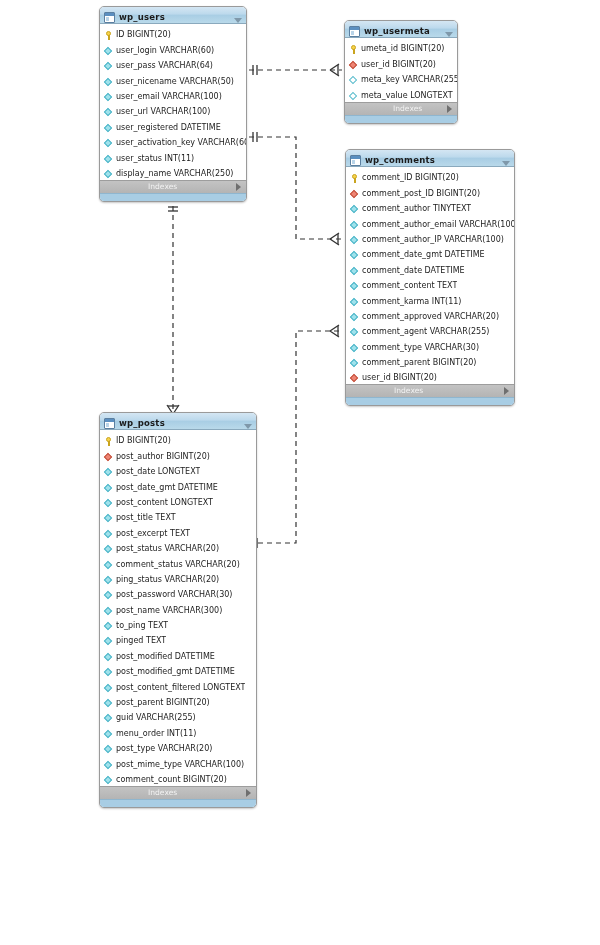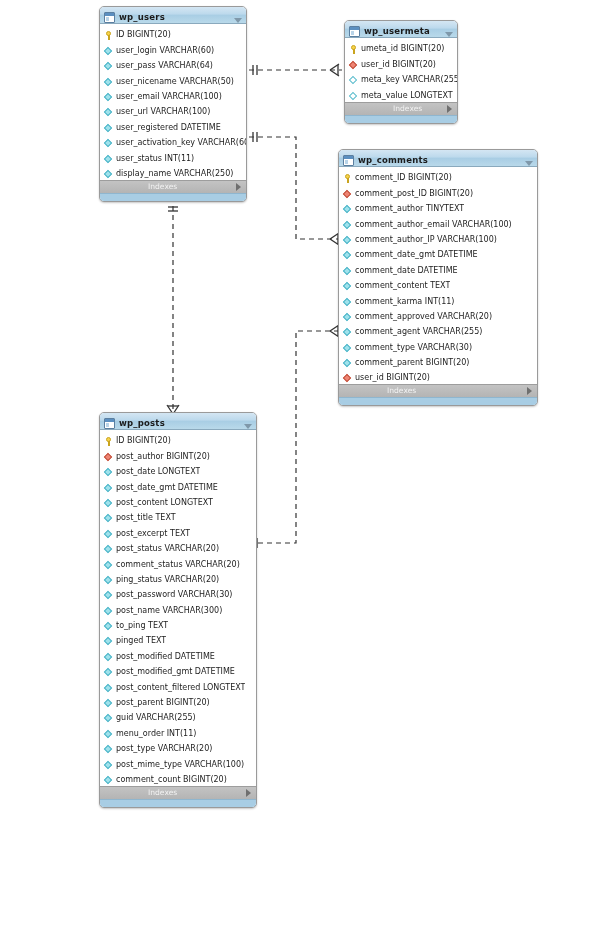--- a/index.html
+++ b/index.html
@@ -302,21 +302,21 @@
             <span class="fi d colnull"></span>
             <span class="row-label">meta_value LONGTEXT</span>
           </div>
         </div>
         <div class="tbl-ft">
           <span class="ft-label">Indexes</span>
           <span class="ft-caret"></span>
         </div>
         <div class="tbl-base"></div>
       </div>
-      <div class="tbl" style="left: 338px; top: 149px; width: 200px;">
+      <div class="tbl" style="left: 345px; top: 149px; width: 170px;">
         <div class="tbl-hd">
           <span class="hd-icon"></span>
           <span class="hd-title">wp_comments</span>
           <span class="hd-caret"></span>
         </div>
         <div class="tbl-body">
           <div class="row">
             <span class="fi pk"></span>
             <span class="row-label">comment_ID BIGINT(20)</span>
           </div>

